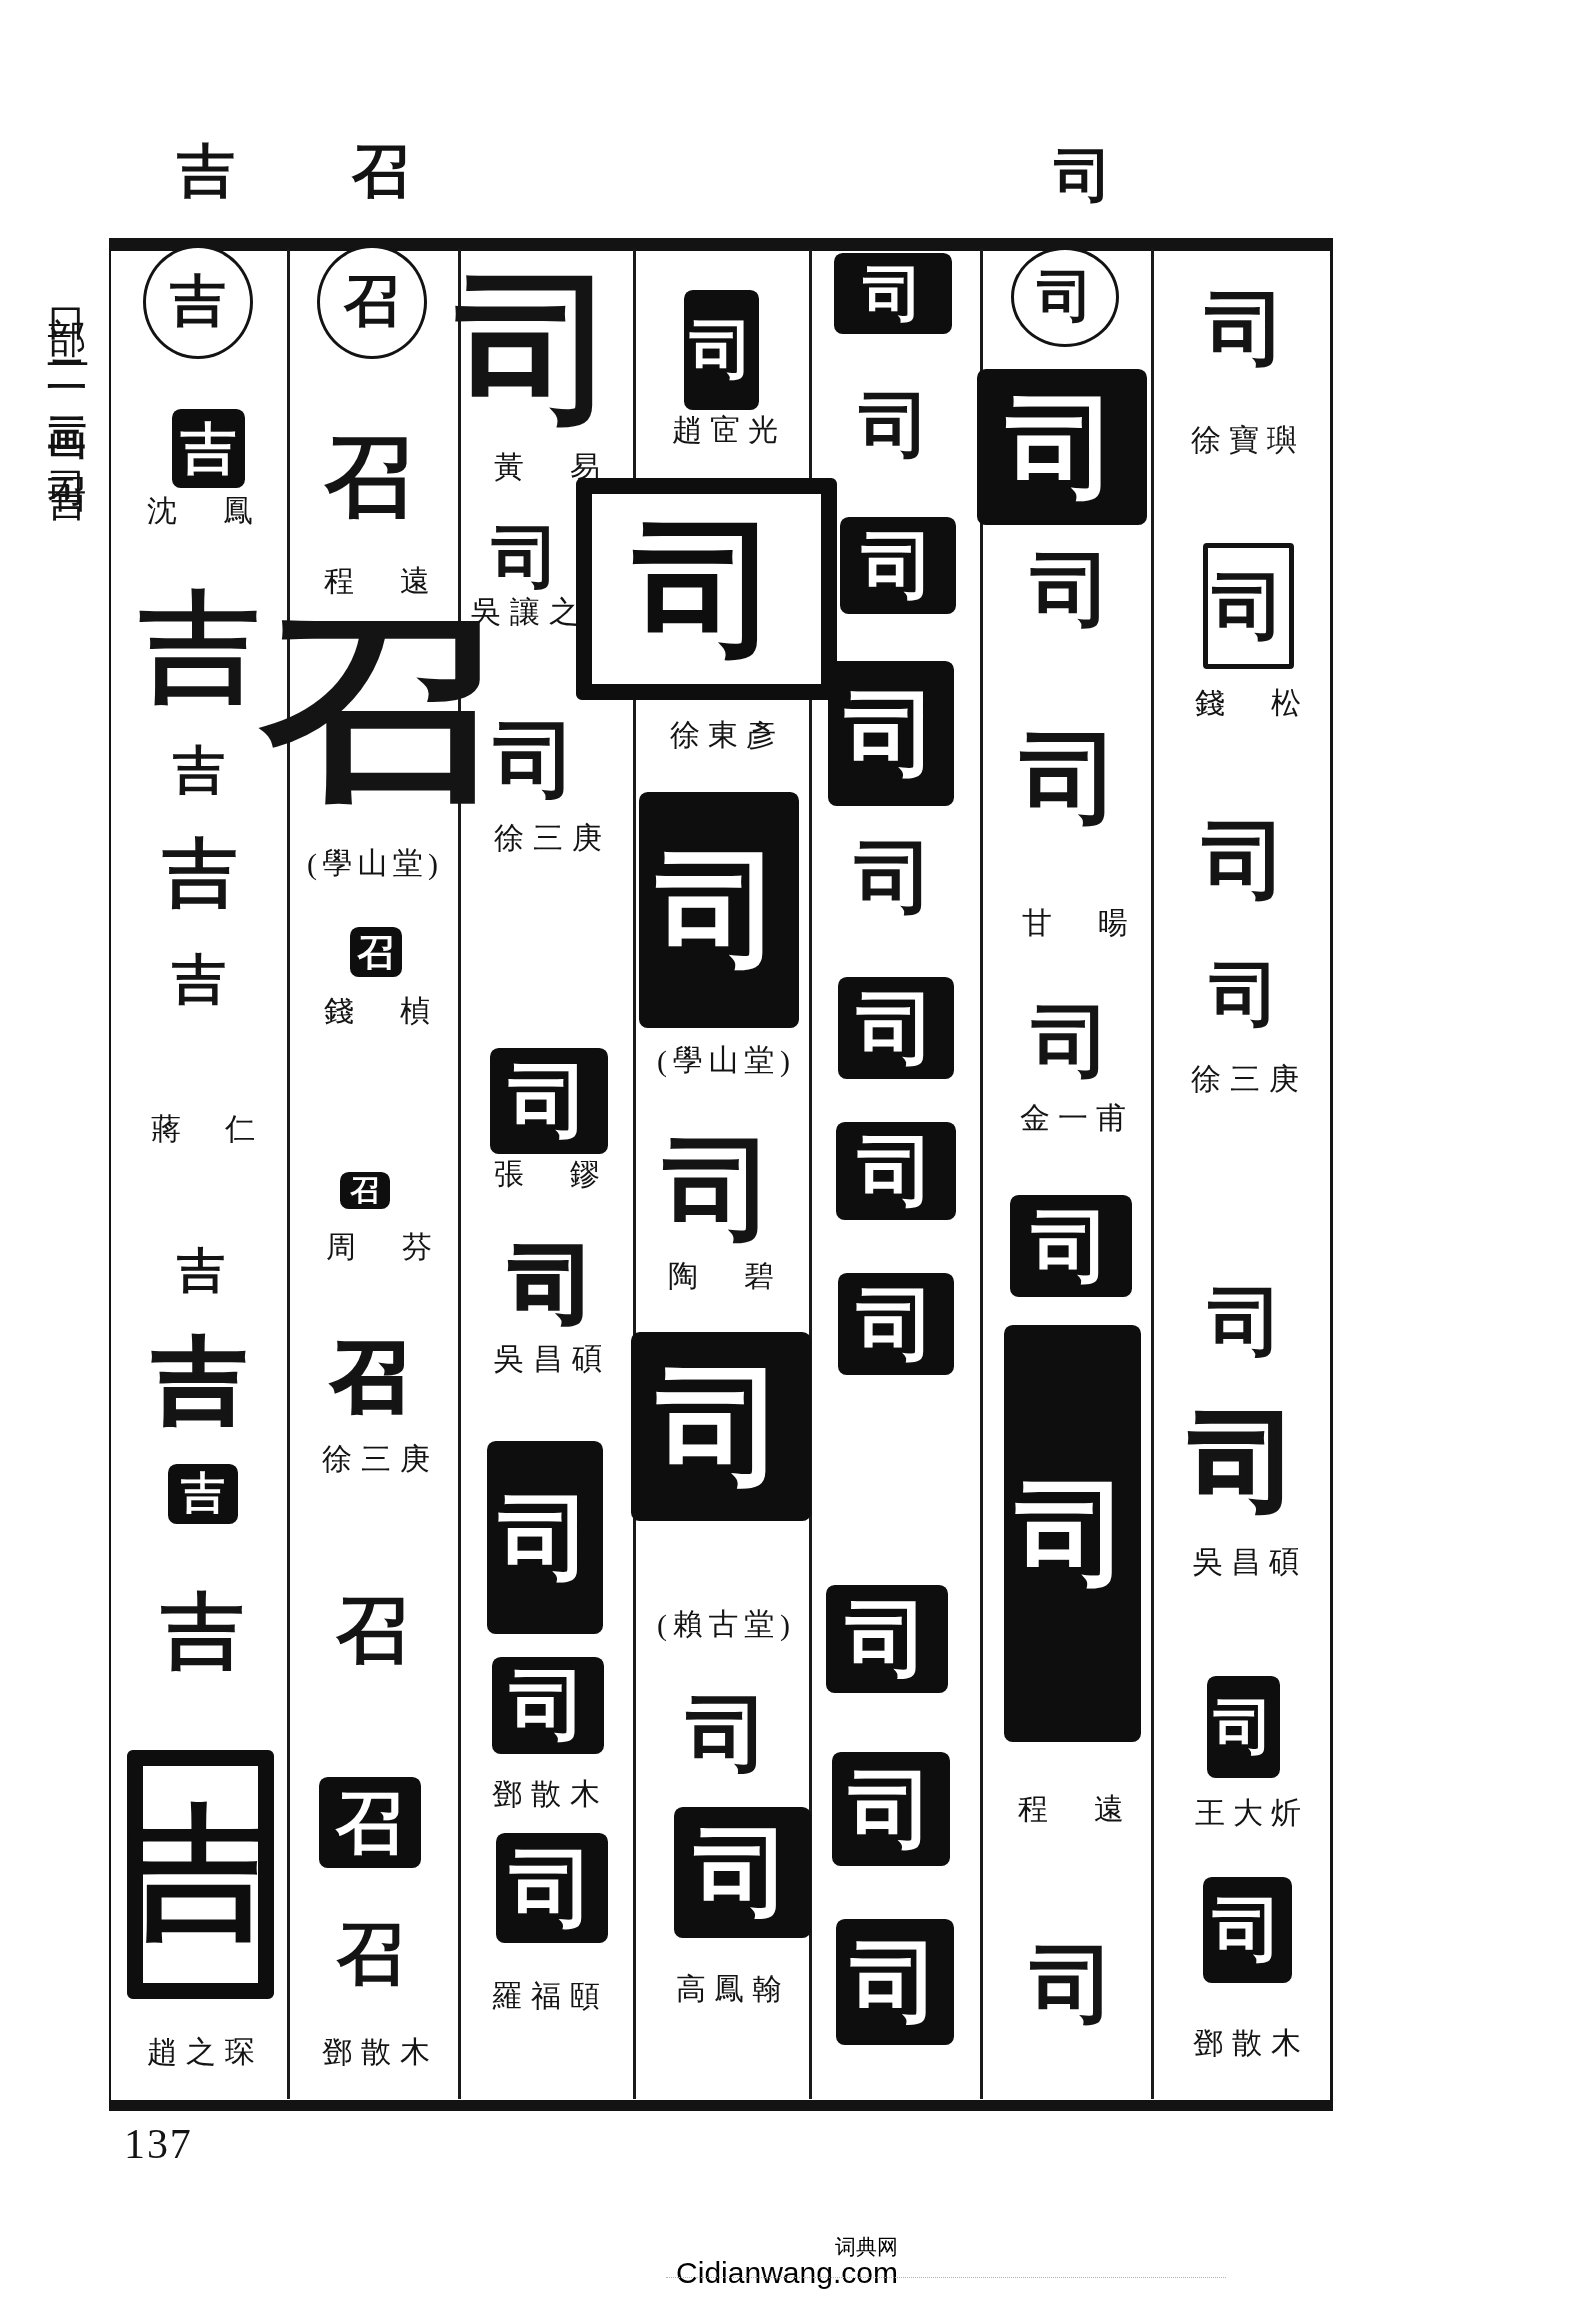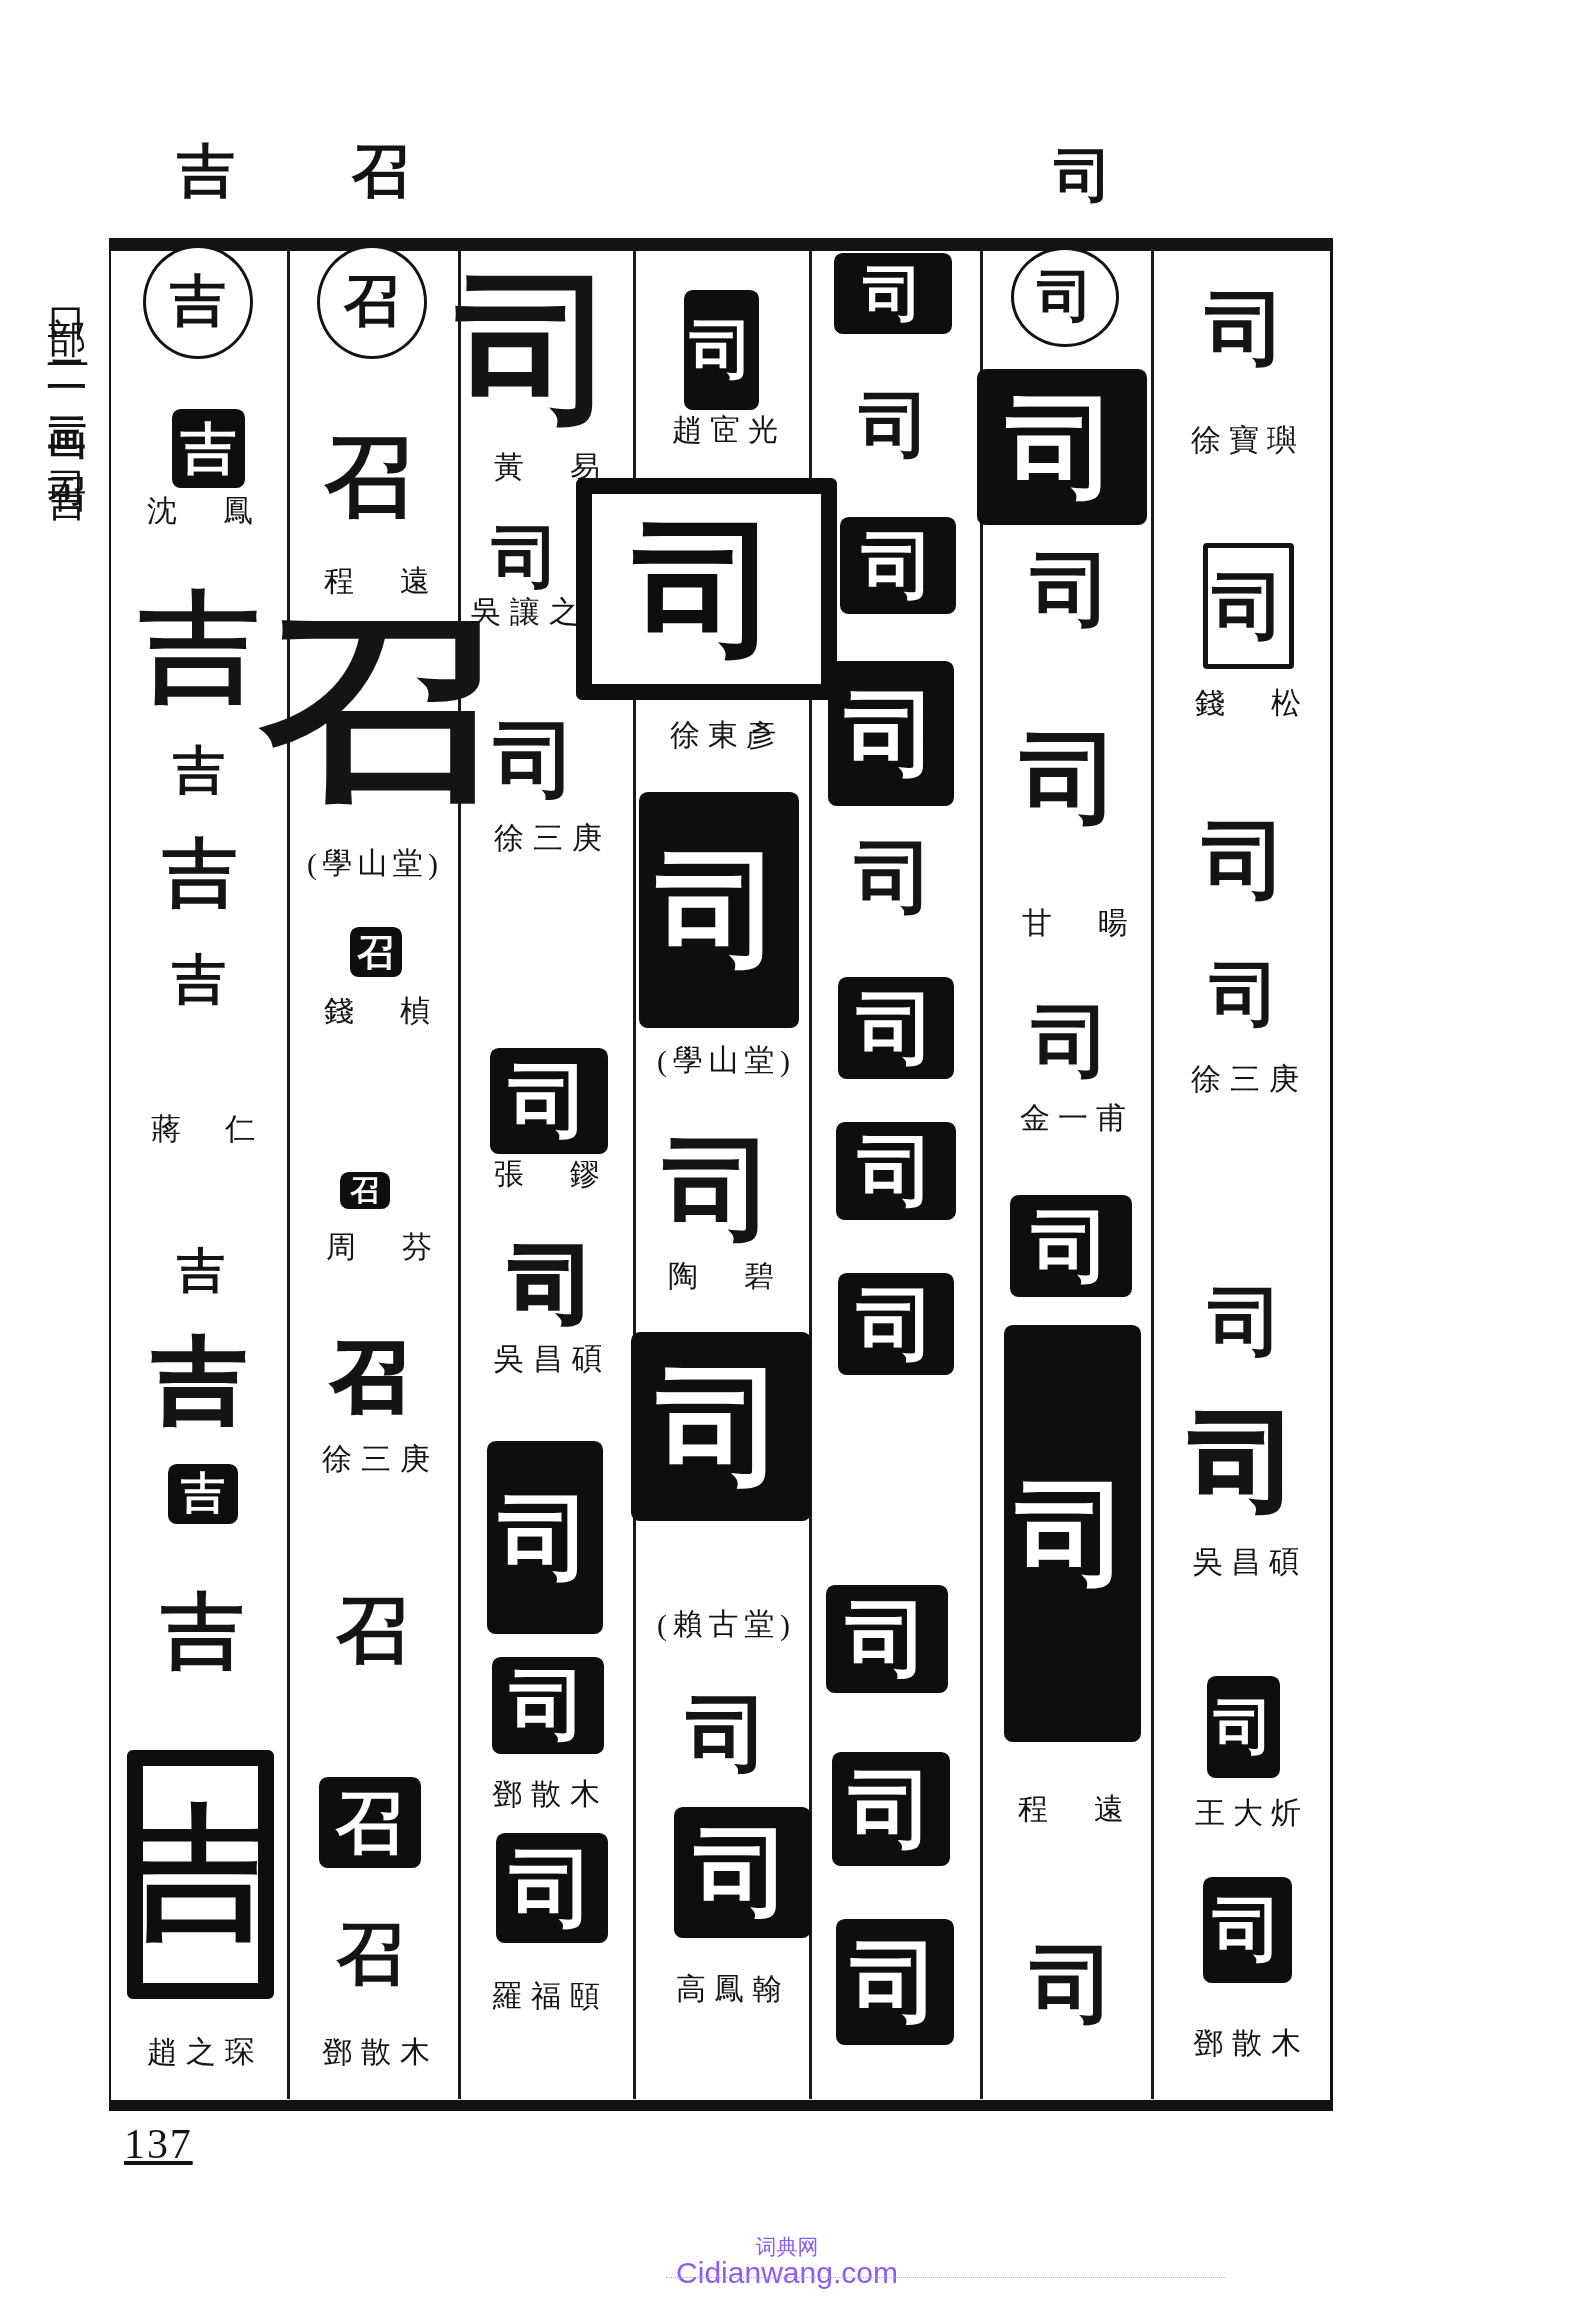--- a/index.html
+++ b/index.html
@@ -24,41 +24,41 @@
   .seal.outline{color:#141414;}
   .seal.bold-outline{color:#141414;-webkit-text-stroke:2.9px #141414;}
   .seal.boxed{border:5.8px solid #131313;color:#131313;background:#fff;border-radius:3.9px;}
   .seal.boxed-thick{border:16.4px solid #0e0e0e;color:#0e0e0e;background:#fff;border-radius:5.8px;}
   .marker{position:absolute;display:flex;align-items:center;justify-content:center;
           border:3.9px solid #131313;border-radius:50%;font-size:56px;font-weight:bold;
           z-index:2;box-sizing:border-box;background:#fff;}
   .label{position:absolute;display:flex;justify-content:space-between;align-items:center;
          font-size:30px;height:35px;z-index:2;color:#141414;}
   .pagenum{position:absolute;font-size:42px;letter-spacing:1.9px;z-index:2;}
-  .wm{position:absolute;z-index:2;color:#8b5cf6;text-align:center;transform:translateX(-50%);}
+  .wm{position:absolute;z-index:2;color:#000000;text-align:right;transform:translateX(-50%);}
   .wm .l1{font-size:21px;line-height:1;display:block;font-family:"Liberation Sans","DejaVu Sans",sans-serif;}
   .wm .l2{font-size:30px;line-height:1.05;display:block;font-family:"Liberation Sans","DejaVu Sans",sans-serif;}
   .noise{position:absolute;border-top:1.9px dotted #b3b3b3;z-index:2;}
 </style>
 </head>
 <body>
 
 <div id="stage">
 
   <span class="hdr" style="left:177px;top:143px;">吉</span>
   <span class="hdr" style="left:352px;top:143px;">召</span>
   <span class="hdr" style="left:1054px;top:147px;">司</span>
 
   <div class="margin-txt" style="left:46px;top:280px;height:463px;">
     <span>口部</span><span class="gap"></span><span class="b">二—三画</span><span class="gap"></span><span>司召吉</span>
   </div>
 
   <div class="frame" style="left: 109px; top: 238px; width: 1224px; height: 1873px;"></div>
 
-  <span class="pagenum" style="left:124px;top:2120px;text-decoration:underline;">137</span>
+  <span class="pagenum" style="left:124px;top:2120px;">137</span>
 
   <div class="wm" style="left:787px;top:2236px;">
     <span class="l1">词典网</span>
     <span class="l2">Cidianwang.com</span>
   </div>
 
   <div class="noise" style="left:666px;top:2277px;width:560px;height:1.9px;"></div>
 <div class="colborder" style="left: 287px; top: 249px; height: 1850px;"></div>
     <div class="colborder" style="left: 458px; top: 249px; height: 1850px;"></div>
     <div class="colborder" style="left: 633px; top: 249px; height: 1850px;"></div>

